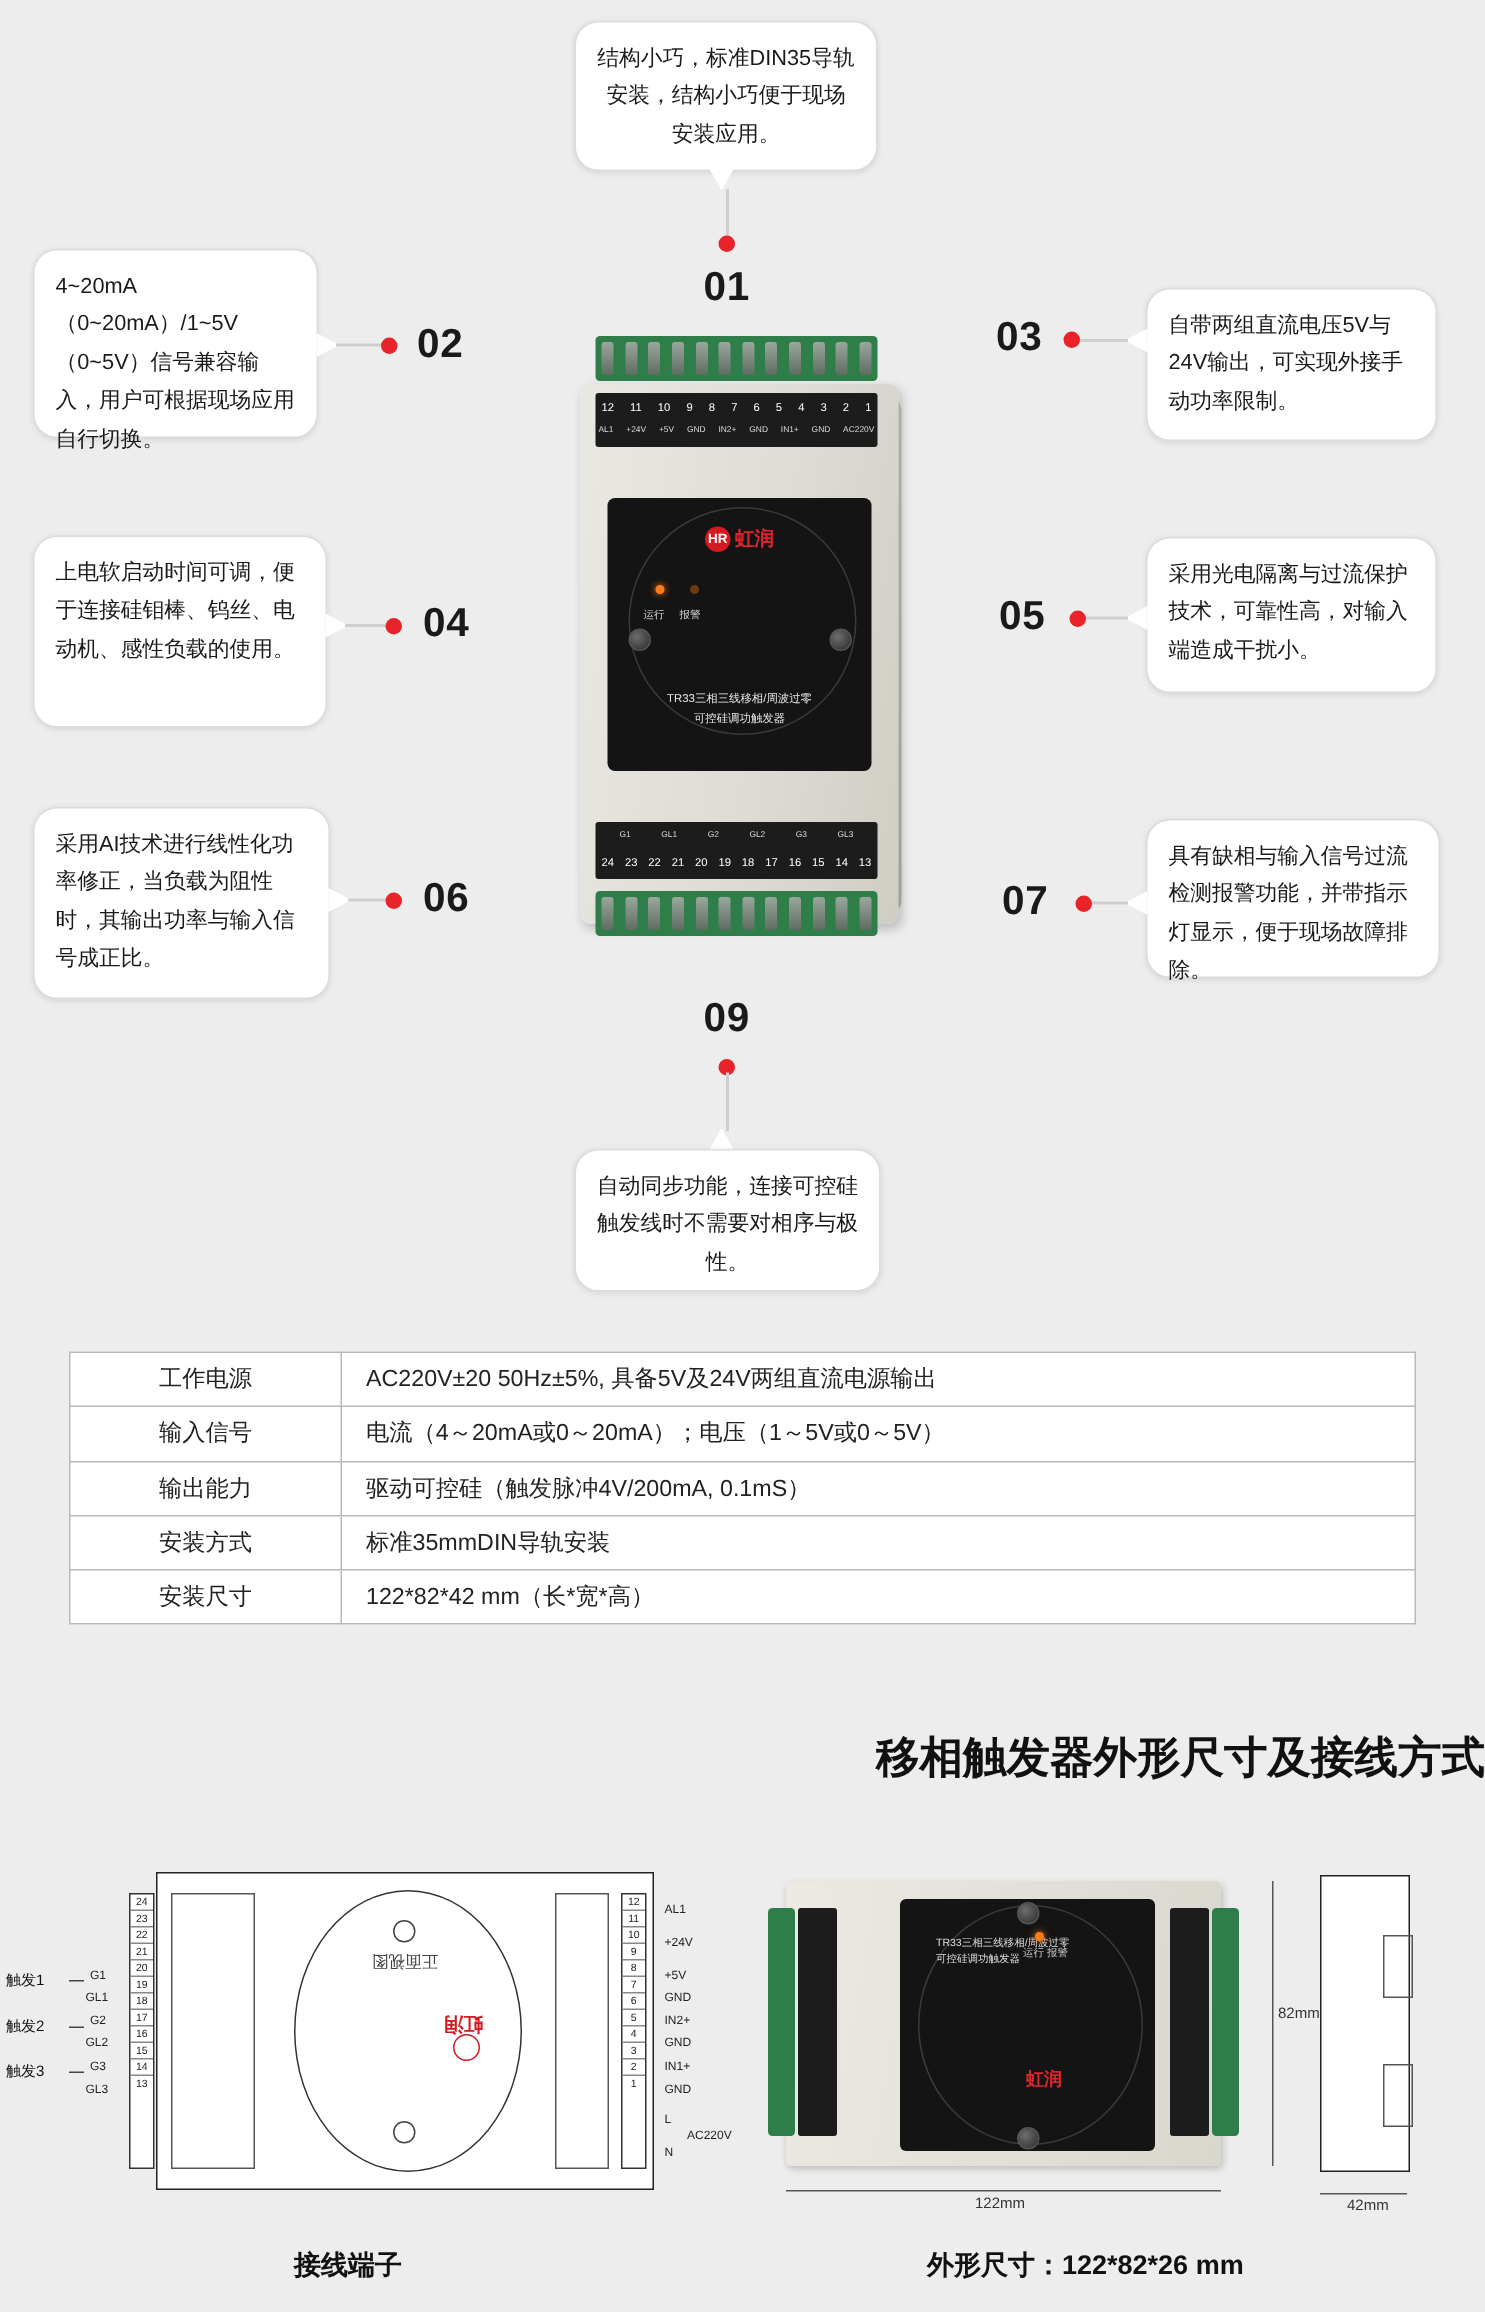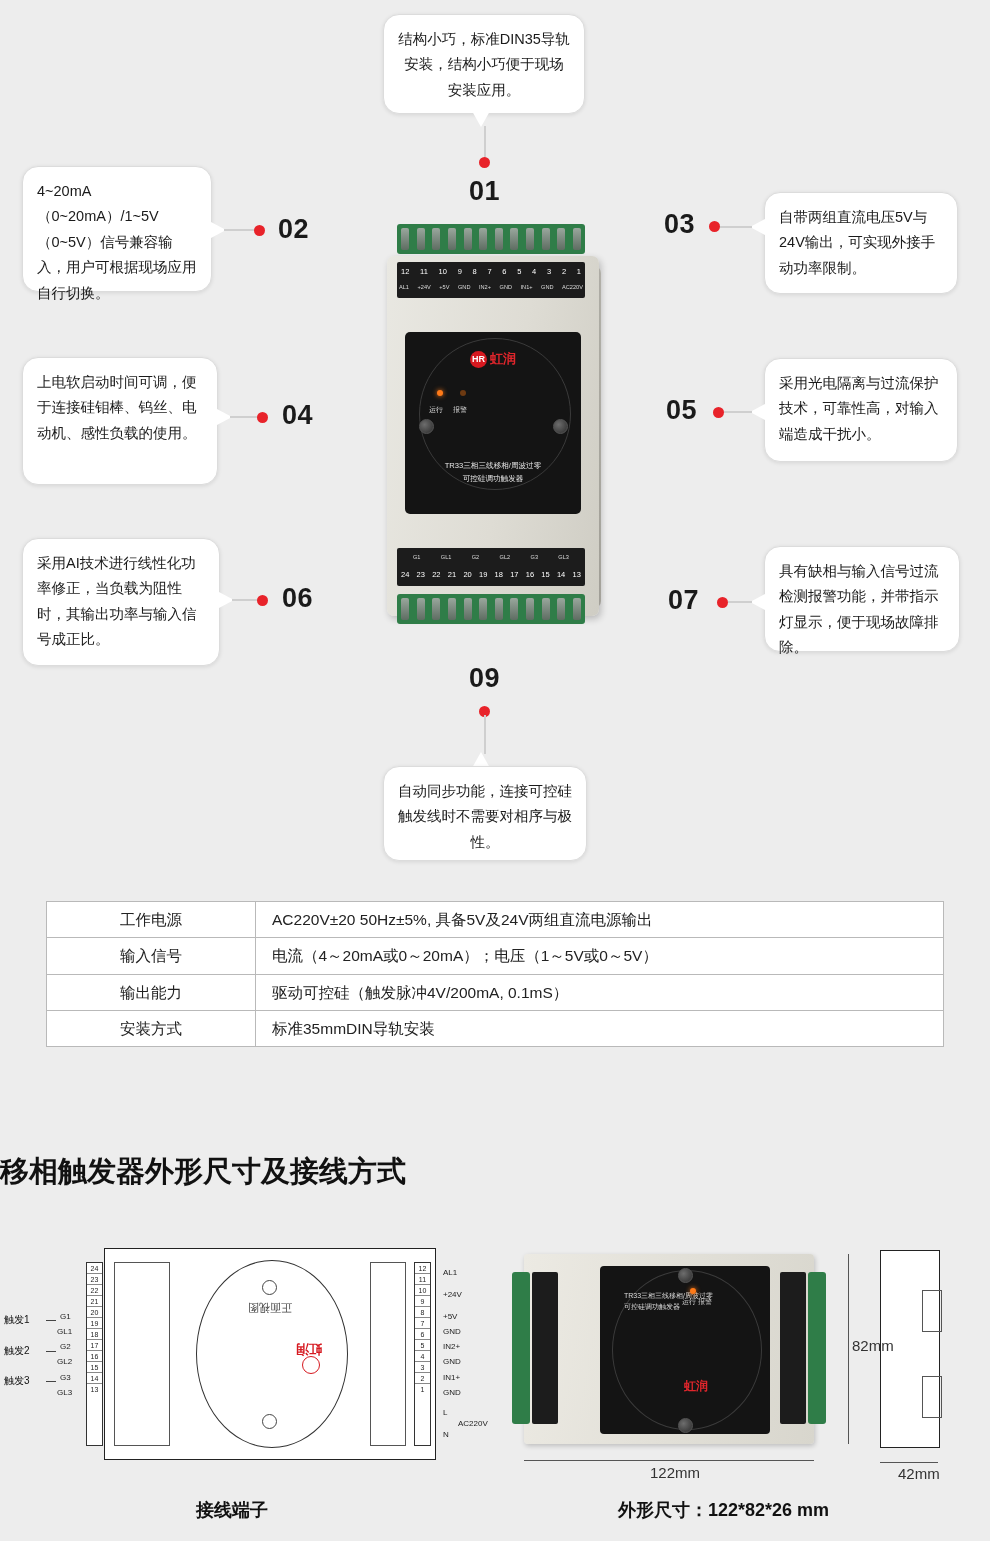--- a/index.html
+++ b/index.html
@@ -125,37 +125,37 @@
   }
 
   
   .spec{
     position:absolute;left:46px;top:901px;width:898px;
     border-collapse:collapse;background:#fff;
     font-size:15.5px;
   }
   .spec td{
     border:1px solid #b9b9b9;
-    padding:6px 24px;
+    padding:6px 10px;
     line-height:1.5;
   }
   .spec td.k{width:160px;text-align:center;}
   .spec td.v{padding-left:16px;}
 
   
   .sec-title{
     position:absolute;left:0;right:0;top:1152px;
-    text-align:left;font-size:29px;font-weight:700;color:#111;
+    text-align:right;font-size:29px;font-weight:700;color:#111;
   }
 
   
   .draw-caption{
     position:absolute;font-size:18px;font-weight:700;color:#111;
   }
-  .dim-txt{position:absolute;font-size:15px;color:#333;}
+  .dim-txt{position:absolute;font-size:10px;color:#333;}
   .tiny{position:absolute;font-size:8px;color:#222;}
   .tiny-l{position:absolute;font-size:10px;color:#111;}
 
   .outline{position:absolute;border:1.4px solid #222;background:#fff;}
   .thin{position:absolute;border:1px solid #555;}
   .vnums{
     position:absolute;width:15px;background:#fff;border:1px solid #333;
     display:flex;flex-direction:column;
   }
   .vnums b{
@@ -357,20 +357,24 @@
     <td class="v">电流（4～20mA或0～20mA）；电压（1～5V或0～5V）</td>
   </tr>
   <tr>
     <td class="k">输出能力</td>
     <td class="v">驱动可控硅（触发脉冲4V/200mA, 0.1mS）</td>
   </tr>
   <tr>
     <td class="k">安装方式</td>
     <td class="v">标准35mmDIN导轨安装</td>
   </tr>
+  <tr>
+    <td class="k">安装尺寸</td>
+    <td class="v">122*82*42 mm（长*宽*高）</td>
+  </tr>
 </tbody>
   </table>
 
 <div class="sec-title">移相触发器外形尺寸及接线方式</div>
 
 <div class="outline" style="left:104px;top:1248px;width:330px;height:210px;"></div>
 
 <div class="vnums" style="left:86px;top:1262px;height:182px;">
   <b>24</b>
     <b>23</b>

